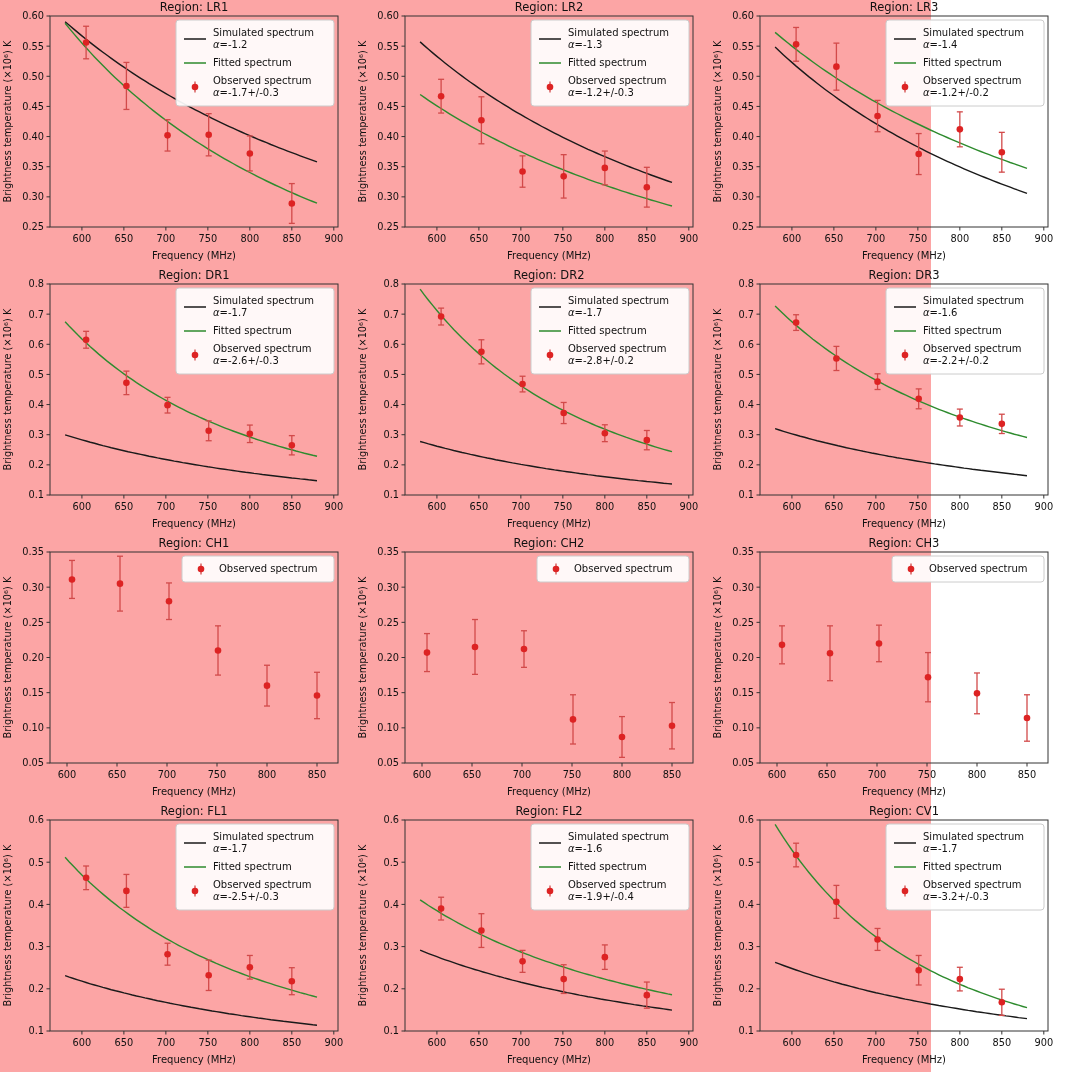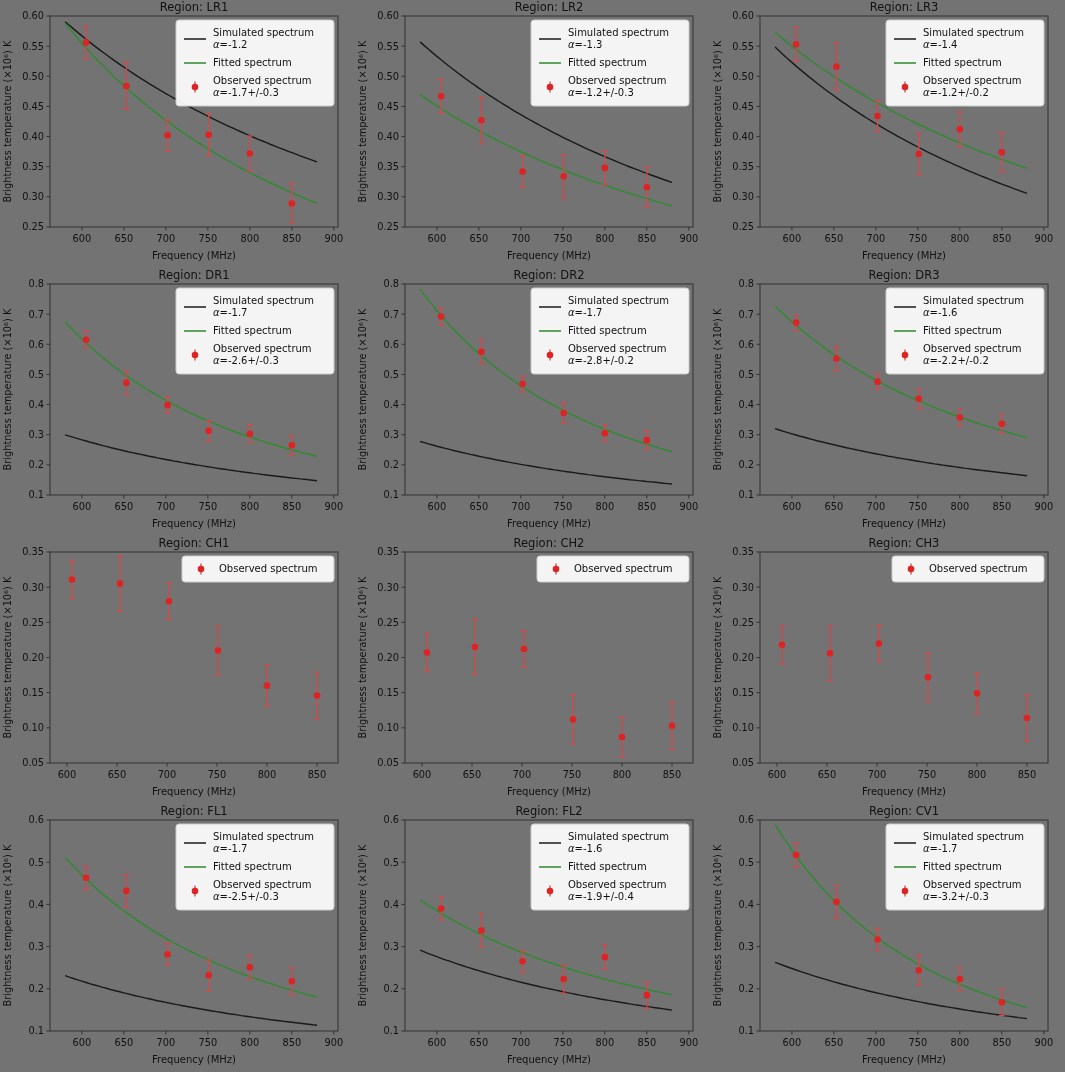--- a/index.html
+++ b/index.html
@@ -1,22 +1,22 @@
 <!DOCTYPE html>
 <html><head>
 <meta charset="utf-8">
 <style>
   html, body { margin: 0; padding: 0; background: #ffffff; }
   body { width: 1065px; height: 1072px; font-family: "DejaVu Sans", sans-serif; }
   #figure-grid {
     display: grid;
     grid-template-columns: repeat(3, 355px);
     grid-auto-rows: 268px;
-    width: 1065px; height: 1072px;
-    background: #737373;
+    width: 931px; height: 1072px;
+    background: #fca5a5;
   }
   .cell { width: 355px; height: 268px; overflow: hidden; }
   svg text { font-family: "DejaVu Sans", sans-serif; fill: #111111; }
 </style>
 </head>
 <body>
 
 <div id="figure-grid">
     <div class="cell"><svg width="355" height="268" viewBox="0 0 355 268">
         <text x="194" y="11" text-anchor="middle" font-size="11.5">Region: LR1</text>

